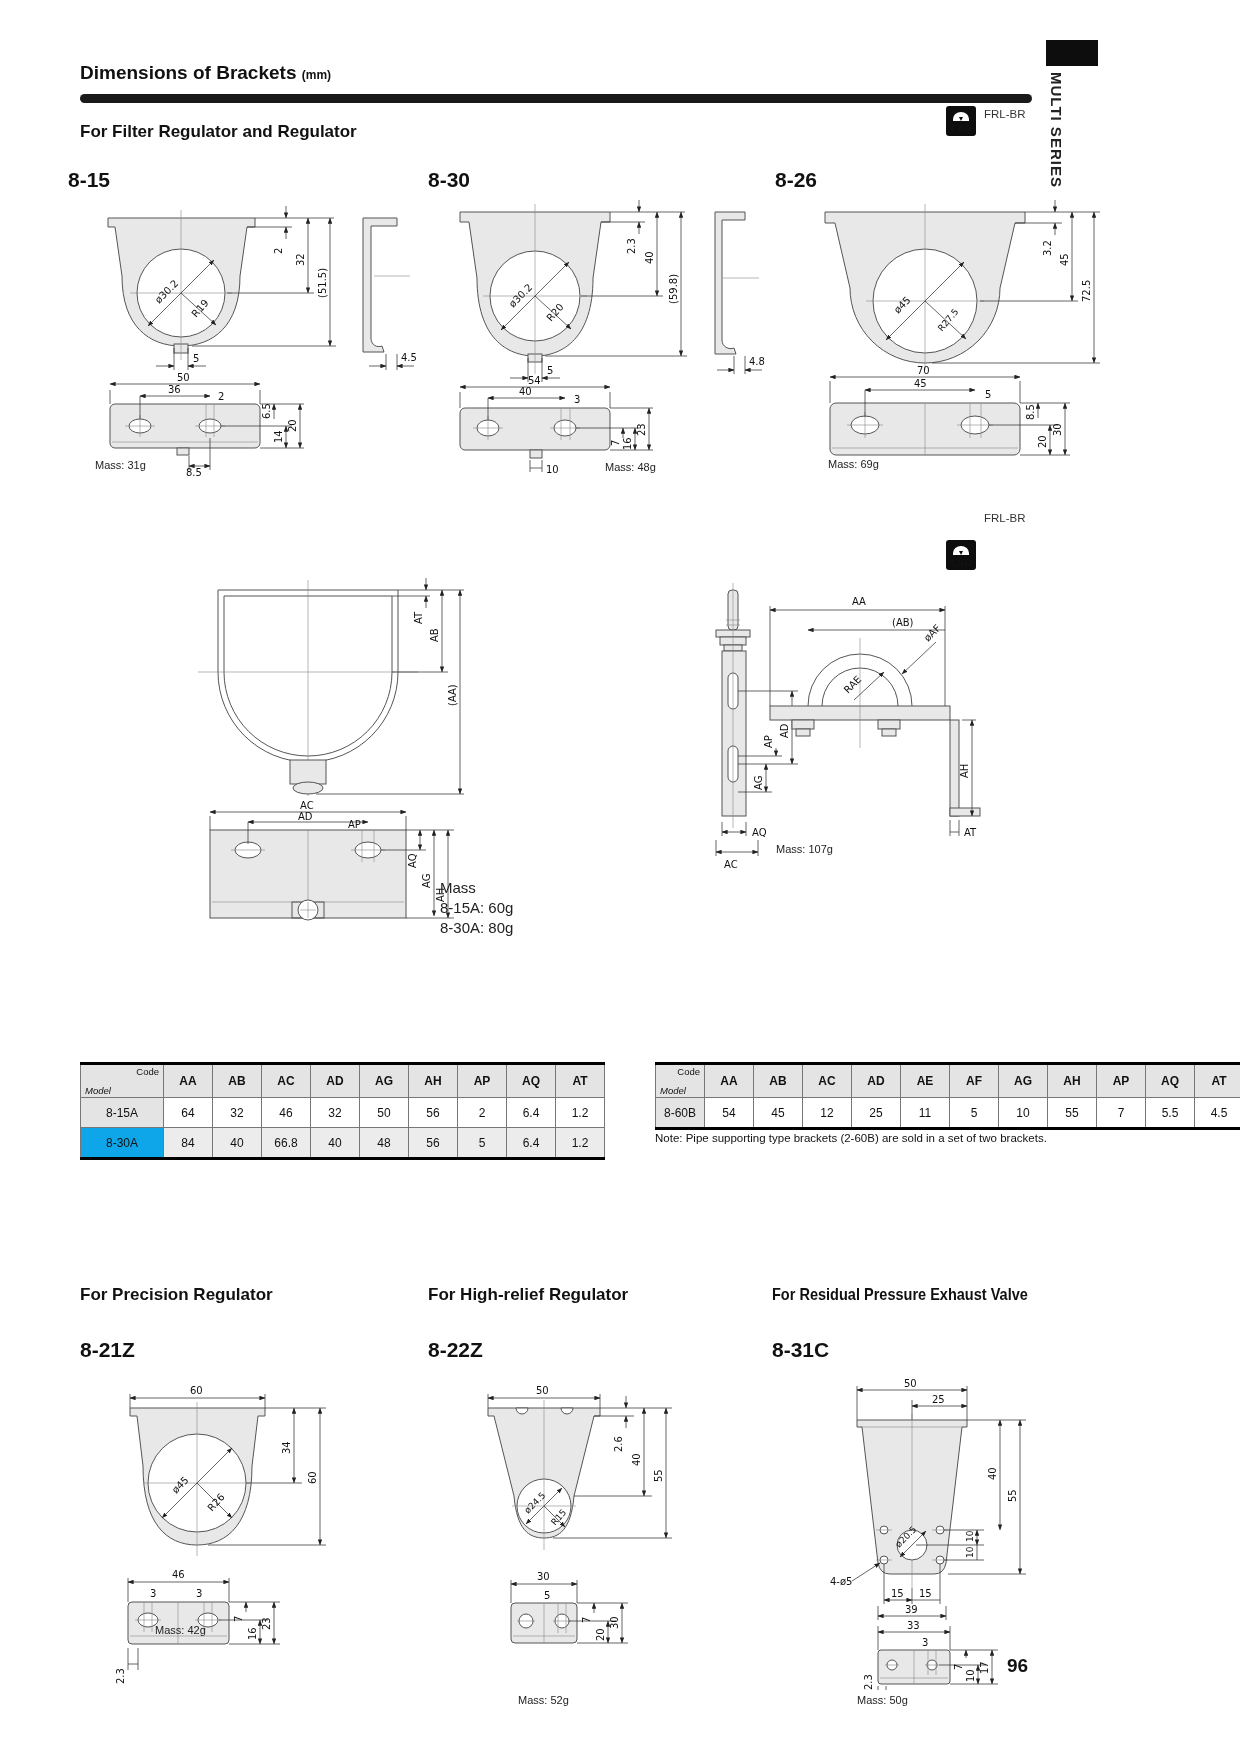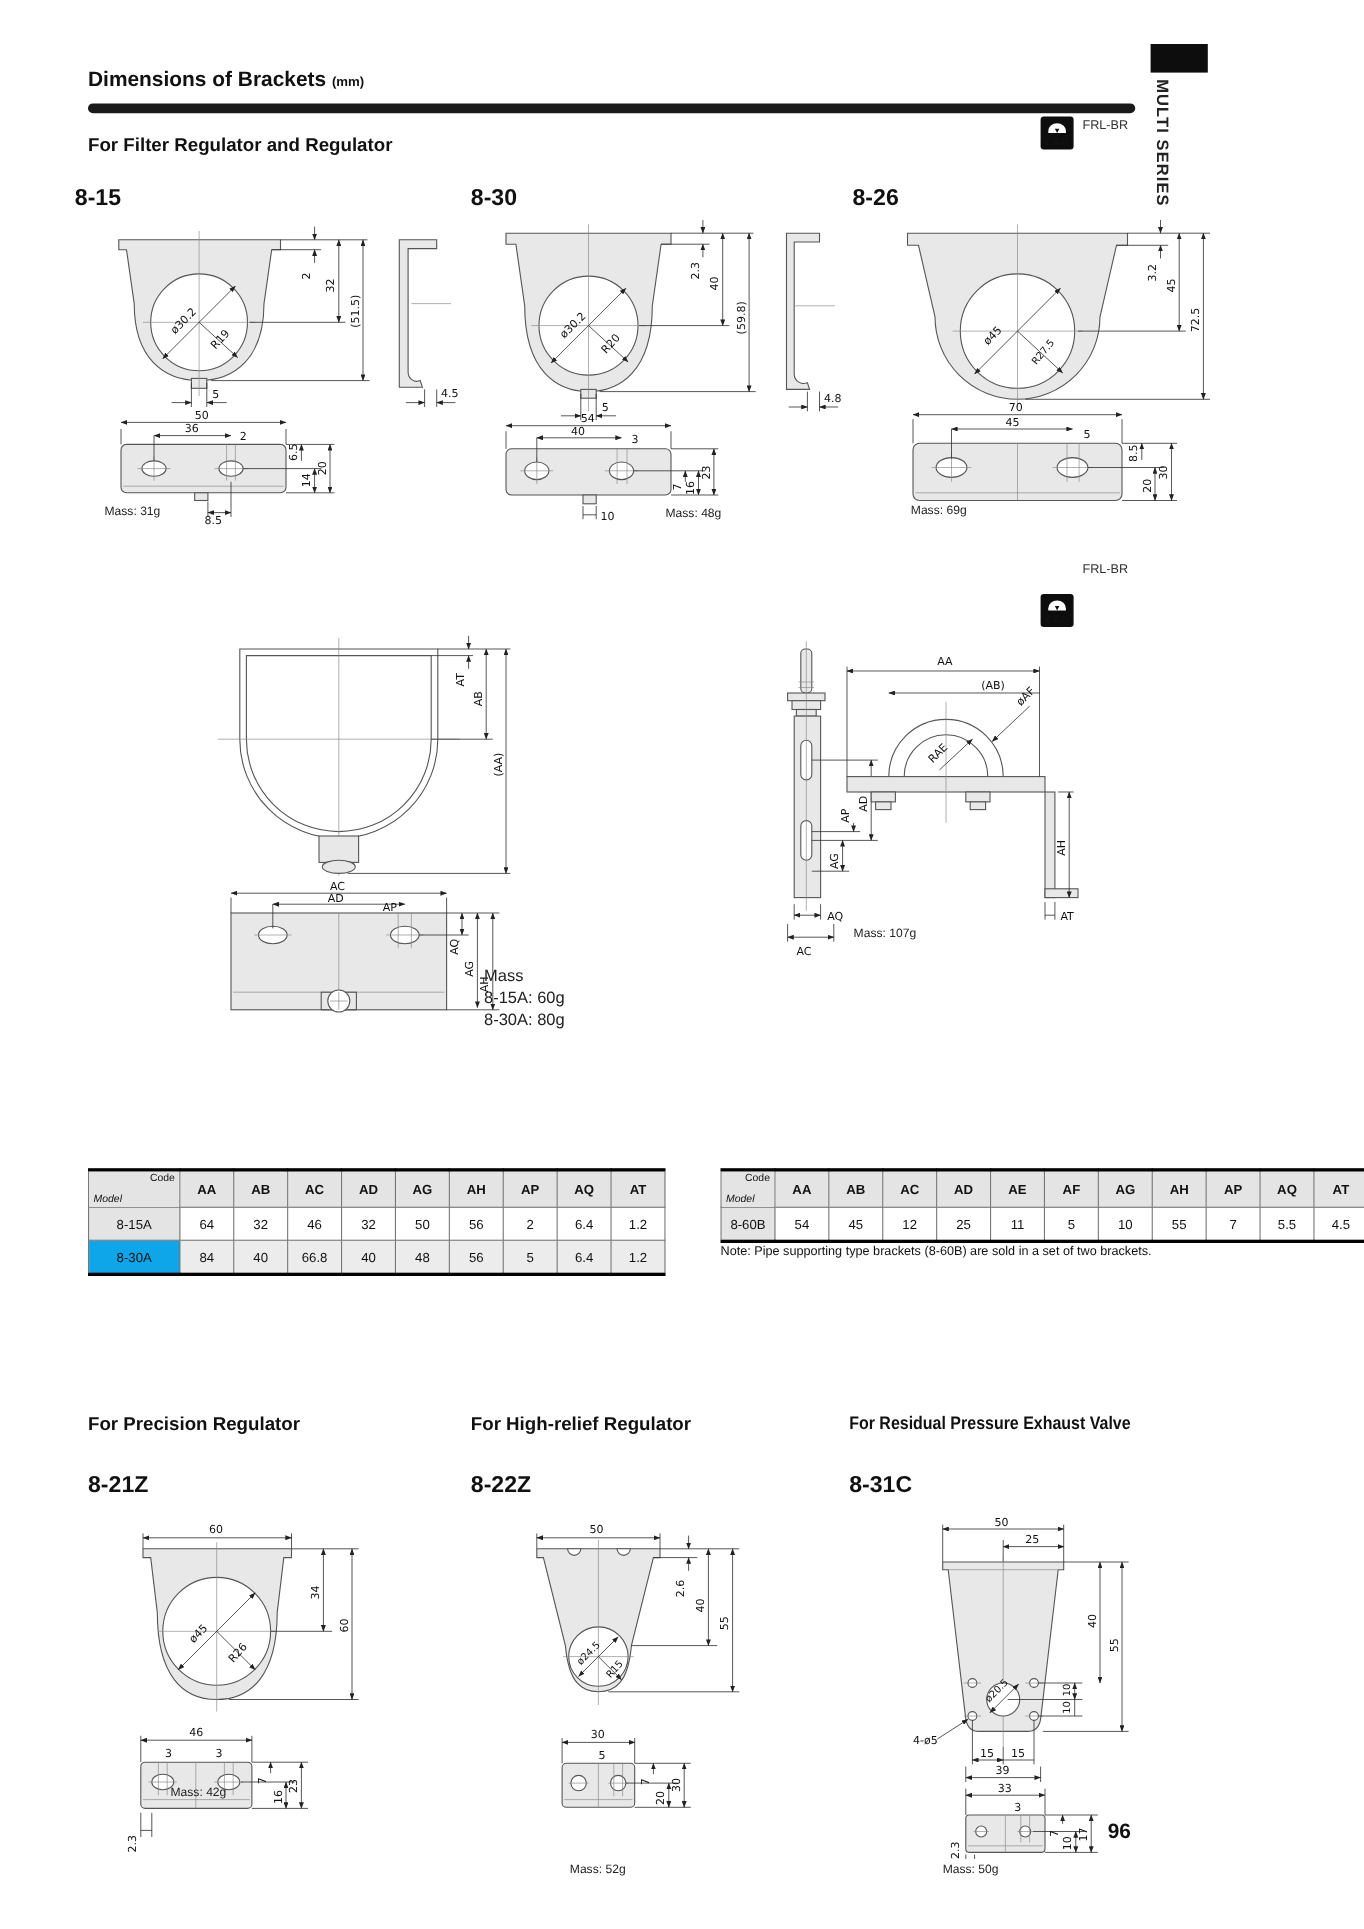--- a/index.html
+++ b/index.html
@@ -484,21 +484,21 @@
       <td>11</td>
       <td>5</td>
       <td>10</td>
       <td>55</td>
       <td>7</td>
       <td>5.5</td>
       <td>4.5</td>
     </tr>
   </tbody>
     </table>
-  <div class="abs note" style="left:655px;top:1132px">Note: Pipe supporting type brackets (8-60B) are sold in a set of two brackets.</div>
+  <div class="abs note" style="left:655px;top:1132px">Note: Pipe supporting type brackets (2-60B) are sold in a set of two brackets.</div>
 
   <div class="abs sec-head" style="left:80px;top:1285px">For Precision Regulator</div>
   <div class="abs sec-head" style="left:428px;top:1285px">For High-relief Regulator</div>
   <div class="abs sec-head cond" style="left:772px;top:1285px">For Residual Pressure Exhaust Valve</div>
 
   <div class="abs model-title" style="left:80px;top:1338px">8-21Z</div>
   <div class="abs model-title" style="left:428px;top:1338px">8-22Z</div>
   <div class="abs model-title" style="left:772px;top:1338px">8-31C</div>
 
   <svg class="abs" style="left:80px;top:1378px" width="345" height="312">

